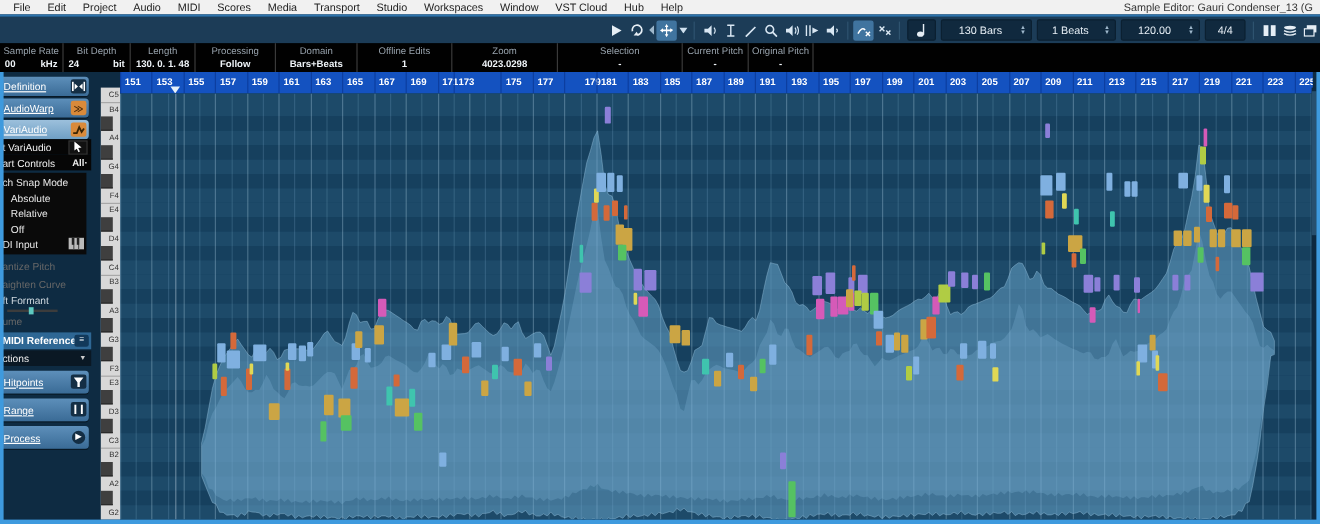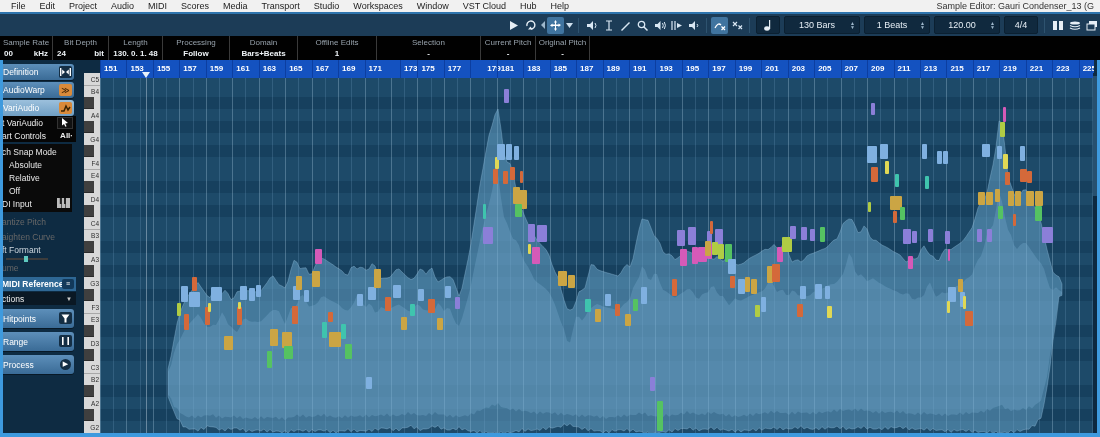--- a/index.html
+++ b/index.html
@@ -47,21 +47,21 @@
           border-right:4px solid transparent;border-top:6px solid #e8f2fa;}
   .keyboard{position:absolute;left:84px;top:13px;width:16px;height:360px;background:#d8d8d8;overflow:hidden;}
   .bkey{position:absolute;left:0;width:10px;height:12px;background:#3f3f3f;border-bottom:1px solid #2a2a2a;box-sizing:border-box;}
   .klabel{position:absolute;right:1px;font-size:6.5px;color:#2e2e2e;line-height:7px;}
   .kline{position:absolute;left:0;width:16px;height:1px;background:#a8a8a8;}
   .scrollstrip{position:absolute;right:3px;top:13px;width:4px;height:360px;background:#0d2940;}
   .scrollthumb{position:absolute;right:3px;top:16px;width:4px;height:120px;background:#27506f;}
   
   .inspector{position:absolute;left:0;top:4px;width:79px;height:374px;font-size:8.5px;color:#eee;}
   .ins-hdr{height:16px;background:linear-gradient(#5d8fba,#3a6b96);border-radius:0 3px 3px 0;margin:0 5px 2px 0;
-           display:flex;align-items:center;padding-left:3px;color:#fff;position:relative;box-shadow:0 1px 0 rgba(0,0,0,.4);}
+           display:flex;align-items:center;padding-left:3px;color:#fff;position:relative;box-shadow:0 1px 0 rgba(0,0,0,.4);text-decoration:underline;}
   .ins-hdr.sel{background:linear-gradient(#9cc0dc,#6f9fc4);}
   .ins-hdr.big{height:19px;margin-bottom:4px;}
   .hicon{position:absolute;right:2px;top:2px;width:13px;height:12px;border-radius:2px;background:#142e44;
          display:flex;align-items:center;justify-content:center;font-size:8px;color:#fff;}
   .hicon.orange{background:#d98a3a;color:#4a2a08;font-weight:bold;}
   .ins-hdr.big .hicon{top:3px;}
   .brow{height:13px;background:#060606;display:flex;align-items:center;padding-left:2px;margin-right:3px;position:relative;}
   .brow.first{margin-top:-2px;}
   .brow .right{position:absolute;right:3px;font-weight:bold;font-size:8px;}
   .blk{background:#0a0a0a;margin:2px 7px 2px 0;padding:1px 0;}
@@ -274,20 +274,26 @@
         <div class="valrow">
           <span>Bars+Beats</span>
         </div>
       </div>
       <div class="icol" style="width: 78px;">
         <div class="lbl">Offline Edits</div>
         <div class="valrow">
           <span>1</span>
         </div>
       </div>
+      <div class="icol" style="width: 87px;">
+        <div class="lbl">Zoom</div>
+        <div class="valrow">
+          <span>4023.0298</span>
+        </div>
+      </div>
       <div class="icol" style="width: 103px;">
         <div class="lbl">Selection</div>
         <div class="valrow">
           <span>-</span>
         </div>
       </div>
       <div class="icol" style="width: 54px;">
         <div class="lbl">Current Pitch</div>
         <div class="valrow">
           <span>-</span>
@@ -307,21 +313,21 @@
         <div class="rcell" style="left: 26.45px; width: 26.45px;">153</div>
         <div class="rcell" style="left: 52.9px; width: 26.45px;">155</div>
         <div class="rcell" style="left: 79.35px; width: 26.45px;">157</div>
         <div class="rcell" style="left: 105.8px; width: 26.45px;">159</div>
         <div class="rcell" style="left: 132.25px; width: 26.45px;">161</div>
         <div class="rcell" style="left: 158.7px; width: 26.45px;">163</div>
         <div class="rcell" style="left: 185.15px; width: 26.45px;">165</div>
         <div class="rcell" style="left: 211.6px; width: 26.45px;">167</div>
         <div class="rcell" style="left: 238.05px; width: 26.45px;">169</div>
         <div class="rcell" style="left: 264.5px; width: 26.45px;">171</div>
-        <div class="rcell" style="left: 300px; width: 26.45px;">173</div>
+        <div class="rcell" style="left: 278px; width: 26.45px;">173</div>
         <div class="rcell" style="left: 317.4px; width: 26.45px;">175</div>
         <div class="rcell" style="left: 343.85px; width: 26.45px;">177</div>
         <div class="rcell" style="left: 370.3px; width: 26.45px; padding-left: 16px;">179</div>
         <div class="rcell" style="left: 396.75px; width: 26.45px;">181</div>
         <div class="rcell" style="left: 423.2px; width: 26.45px;">183</div>
         <div class="rcell" style="left: 449.65px; width: 26.45px;">185</div>
         <div class="rcell" style="left: 476.1px; width: 26.45px;">187</div>
         <div class="rcell" style="left: 502.55px; width: 26.45px;">189</div>
         <div class="rcell" style="left: 529px; width: 26.45px;">191</div>
         <div class="rcell" style="left: 555.45px; width: 26.45px;">193</div>

